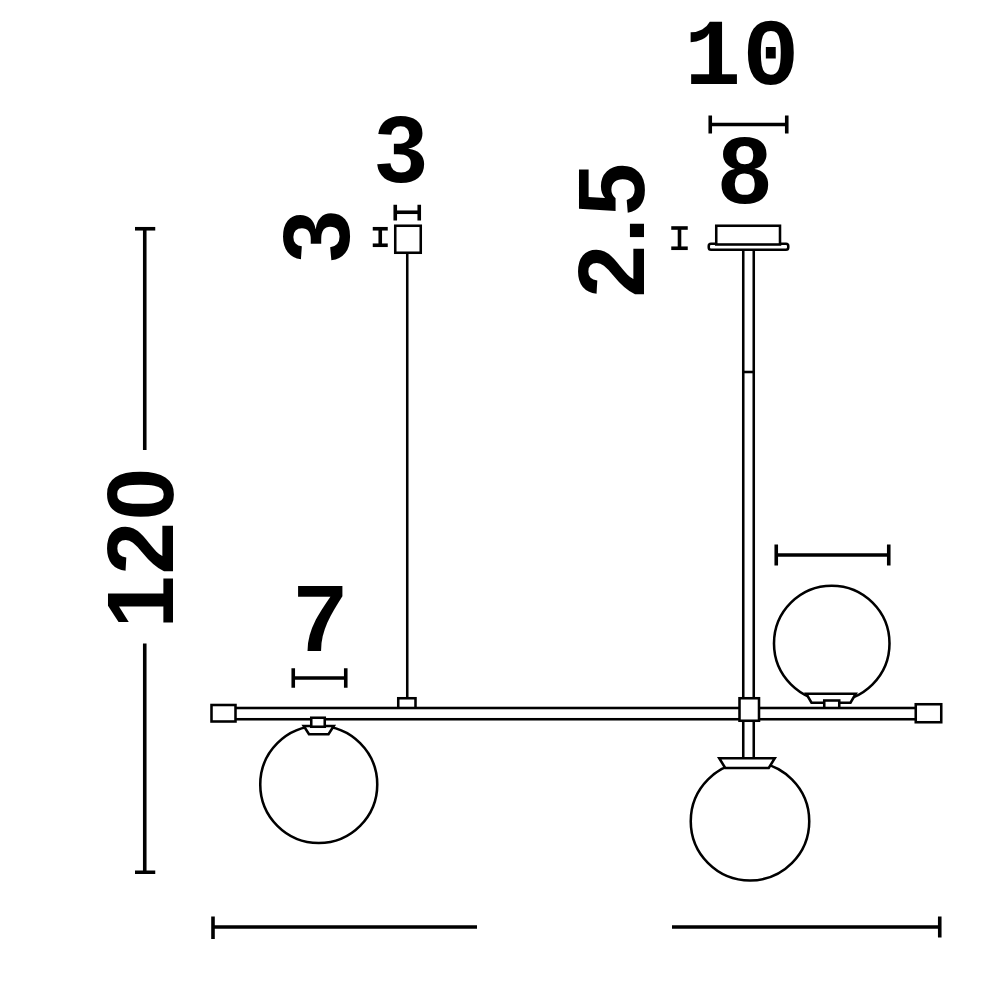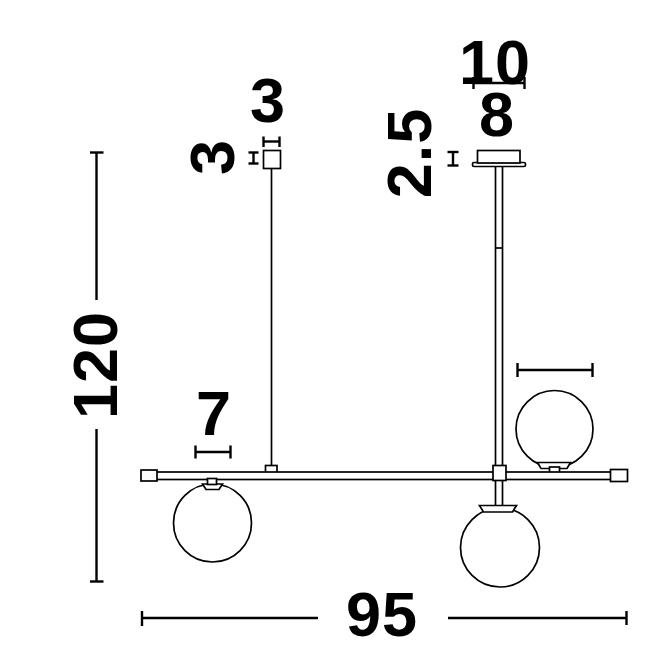--- a/index.html
+++ b/index.html
@@ -107,23 +107,22 @@
       <polygon points="202.5,484 222.5,484 219,489.5 206,489.5" fill="#ffffff"></polygon>
       <rect x="207.5" y="478.5" width="9" height="6" fill="#ffffff"></rect>
 
       <circle cx="500" cy="547.5" r="39.5" fill="#ffffff"></circle>
       <polygon points="479.5,505.5 516.5,505.5 512.5,512 483.5,512" fill="#ffffff"></polygon>
     </g>
   </svg>
 
   <div class="dim-label rotated" style="left:95px; top:365px;">120</div>
 
-  <div class="dim-label" style="left:382px; top:583px;">95</div>
 
-  <div class="dim-label" style="left:495px; top:31px;">10</div>
+  <div class="dim-label" style="left:495px; top:8px;font-family:Liberation Mono, monospace;">10</div>
 
   <div class="dim-label" style="left:497px; top:83px;">8</div>
 
   <div class="dim-label rotated" style="left:409px; top:153px;">2.5</div>
 
   <div class="dim-label" style="left:268px; top:69px;">3</div>
 
   <div class="dim-label rotated" style="left:212px; top:157px;">3</div>
 
 

